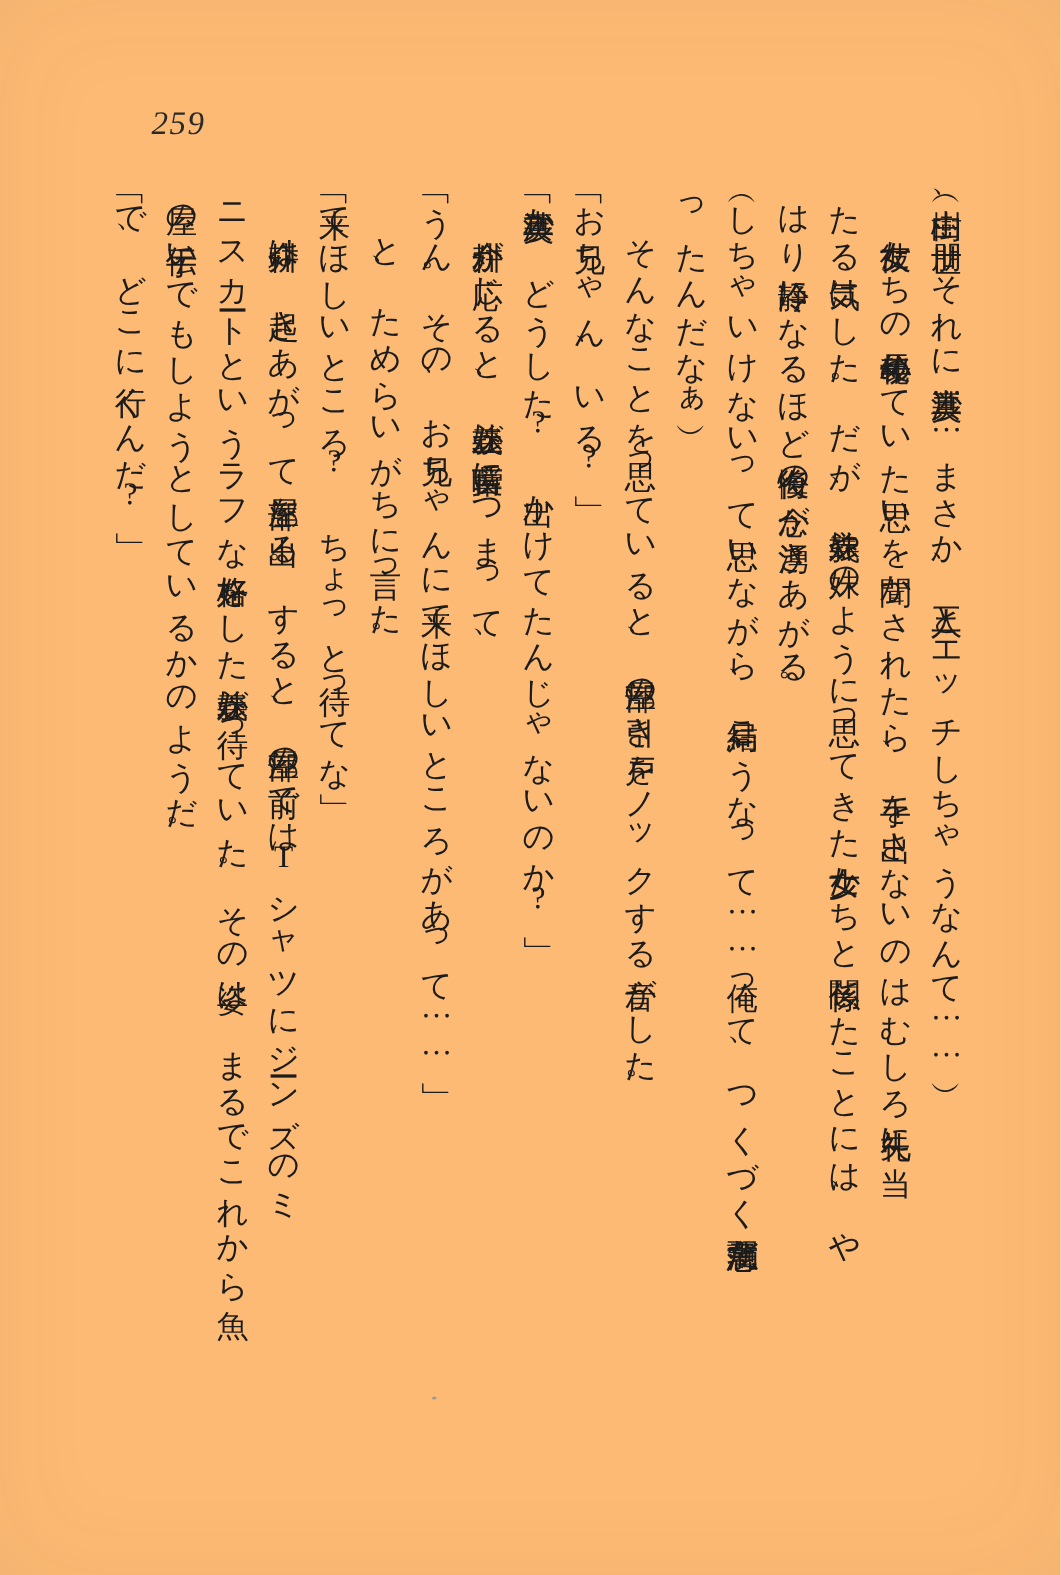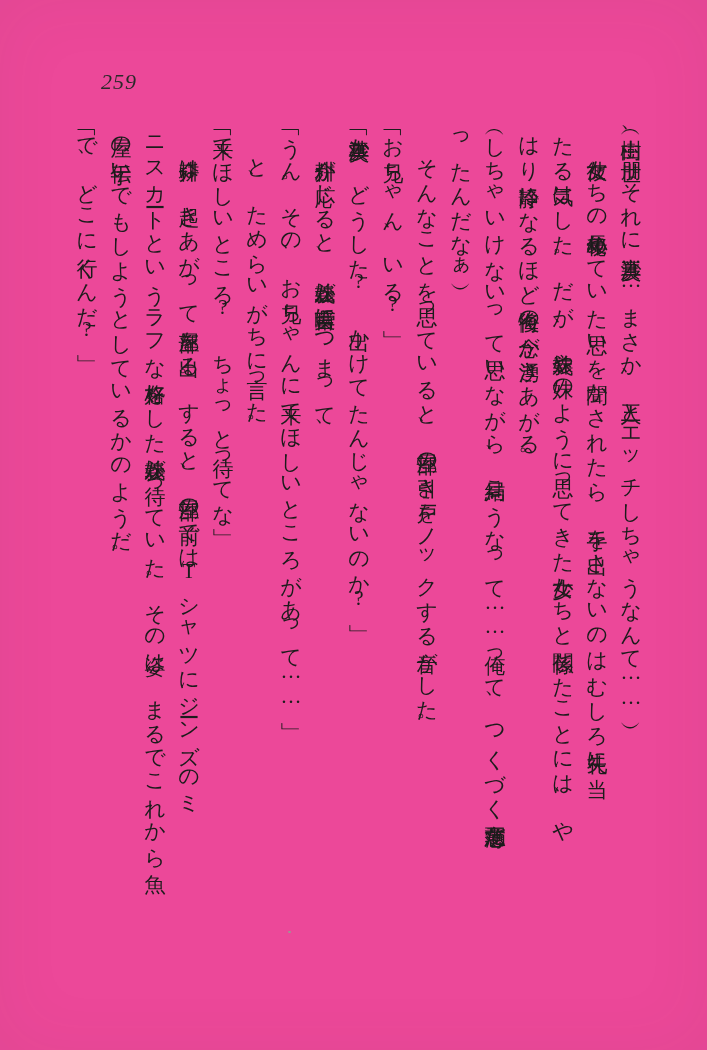--- a/index.html
+++ b/index.html
@@ -6,21 +6,21 @@
     margin: 0;
     padding: 0;
     width: 707px;
     height: 1050px;
     background: #e9e9e7;
   }
   .page {
     position: relative;
     width: 707px;
     height: 1050px;
-    background: #ec4899;
+    background: #fdba74;
     overflow: hidden;
     box-shadow: inset 0 0 70px rgba(70, 65, 55, 0.06);
     font-family: "Liberation Serif", "DejaVu Serif", serif;
   }
   .page-number {
     position: absolute;
     left: 101px;
     top: 69px;
     font-size: 22px;
     font-style: italic;

